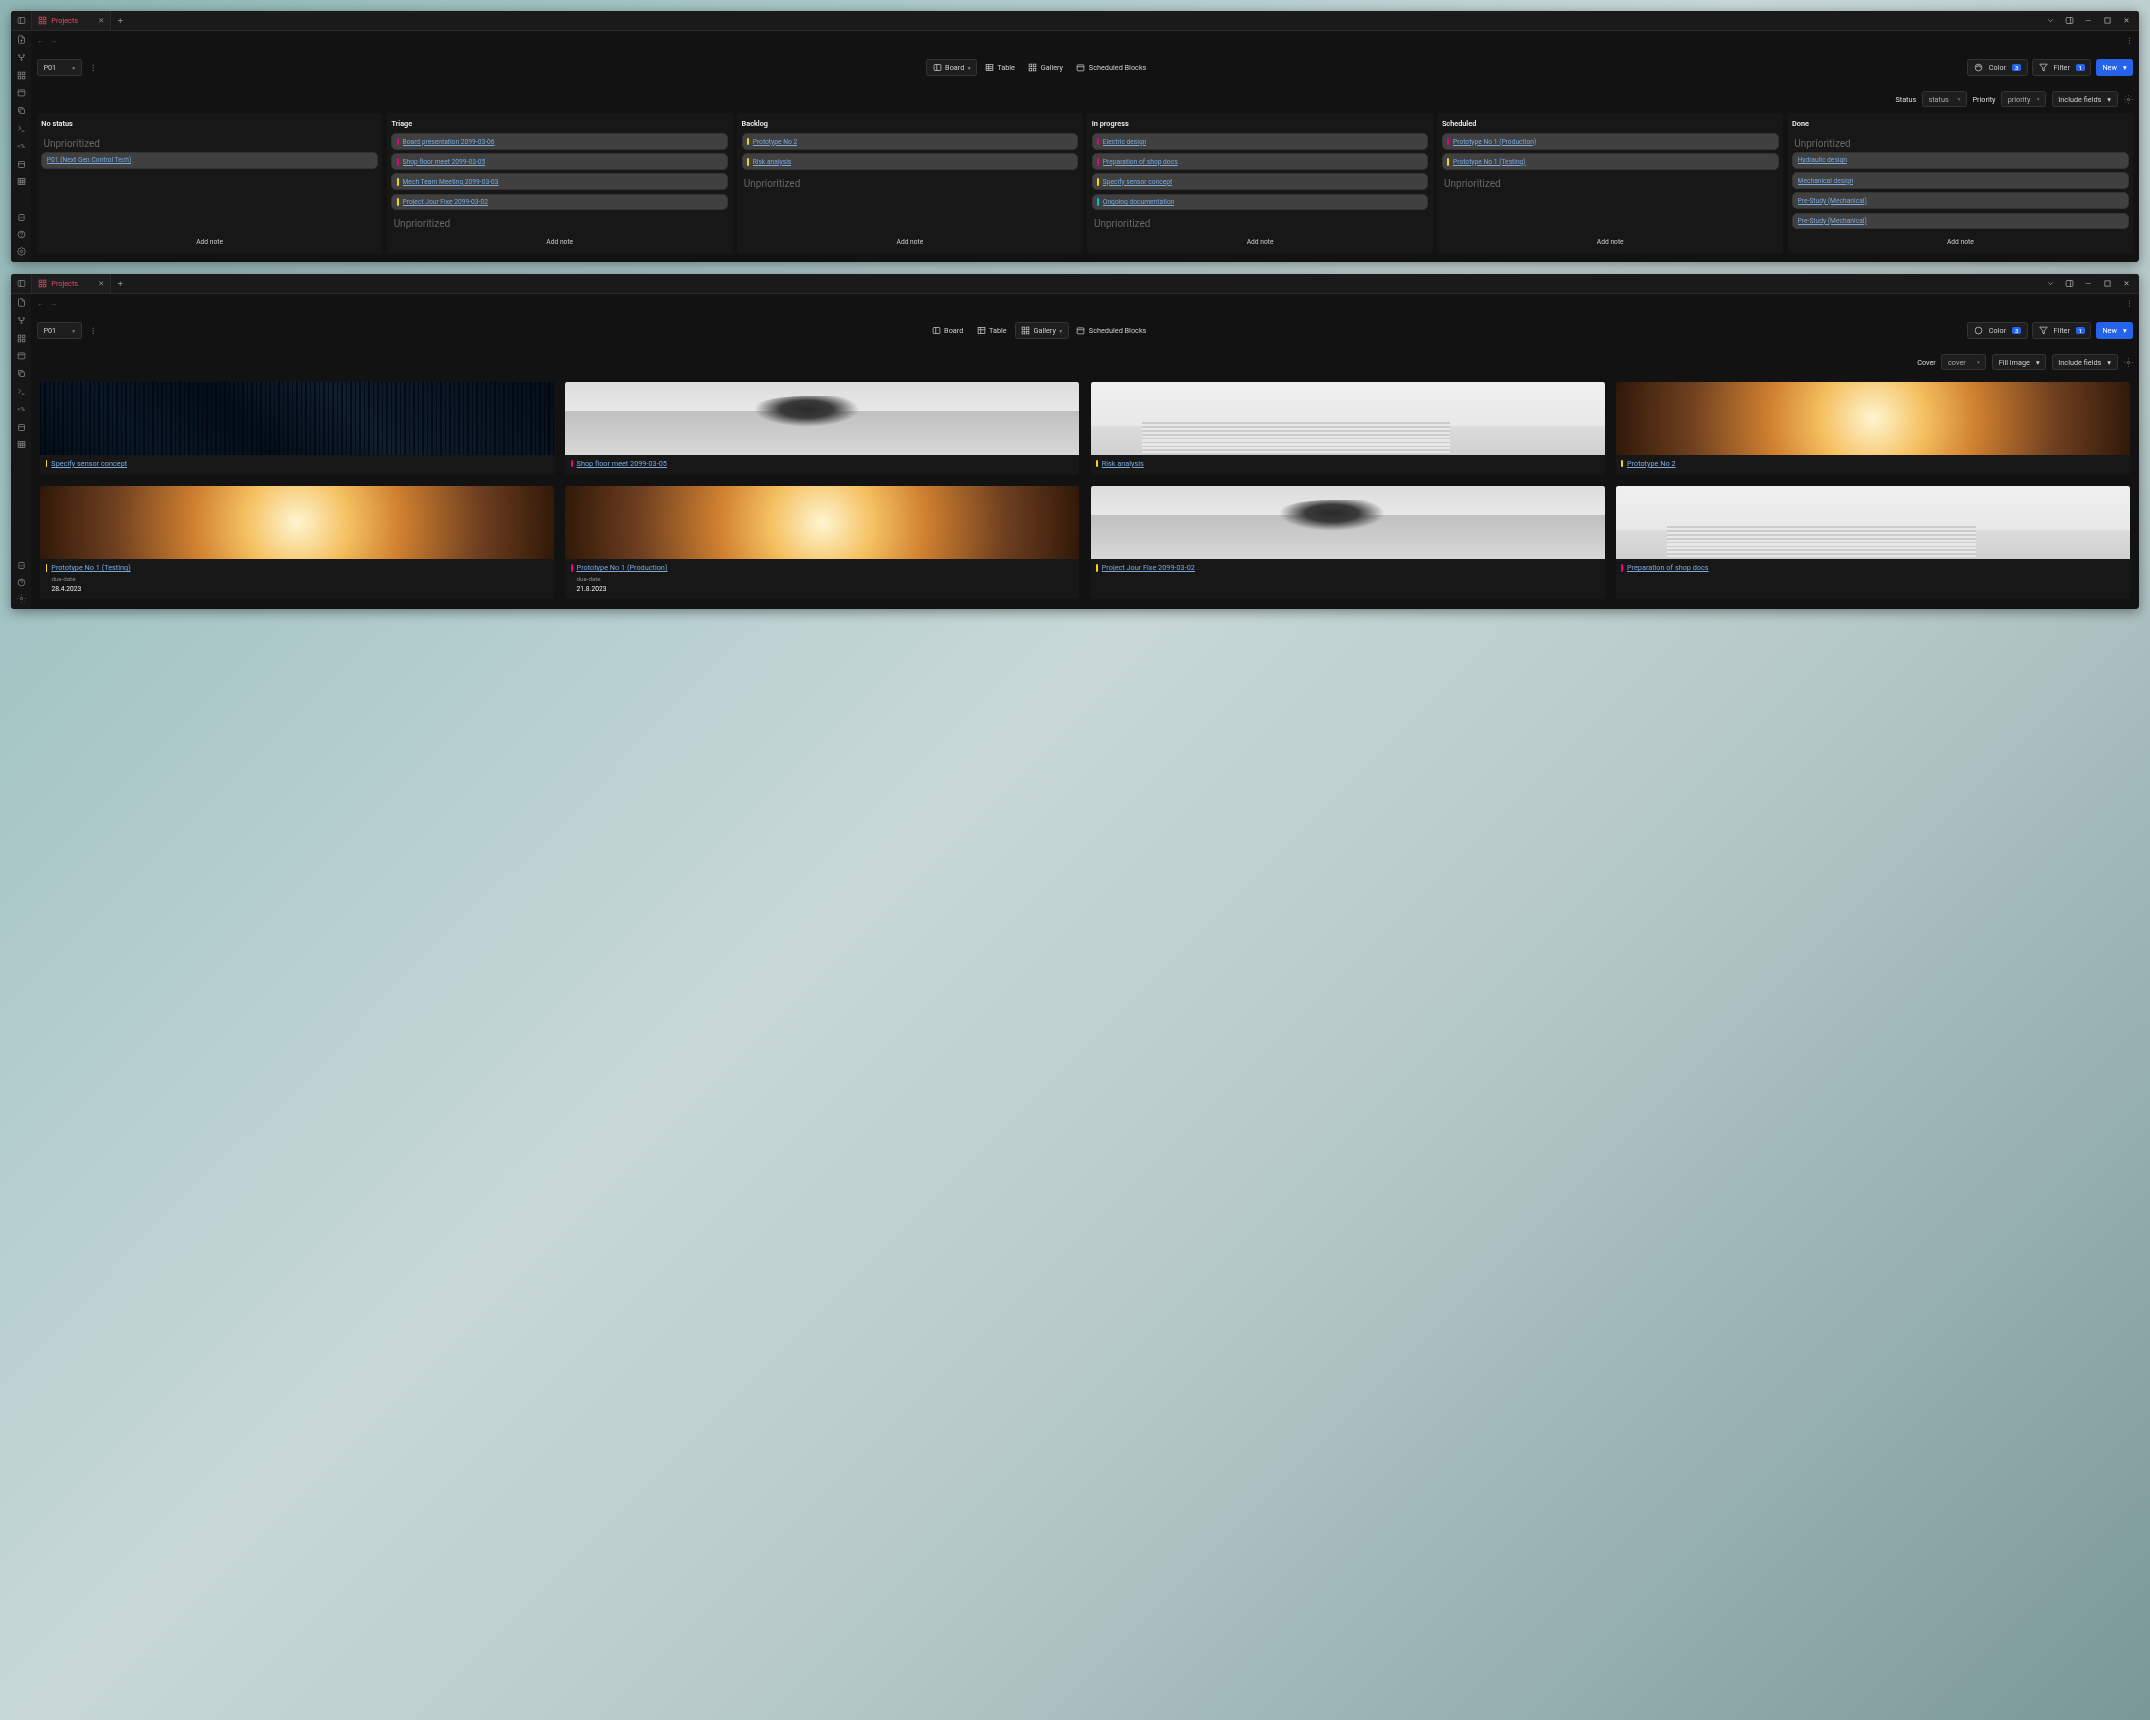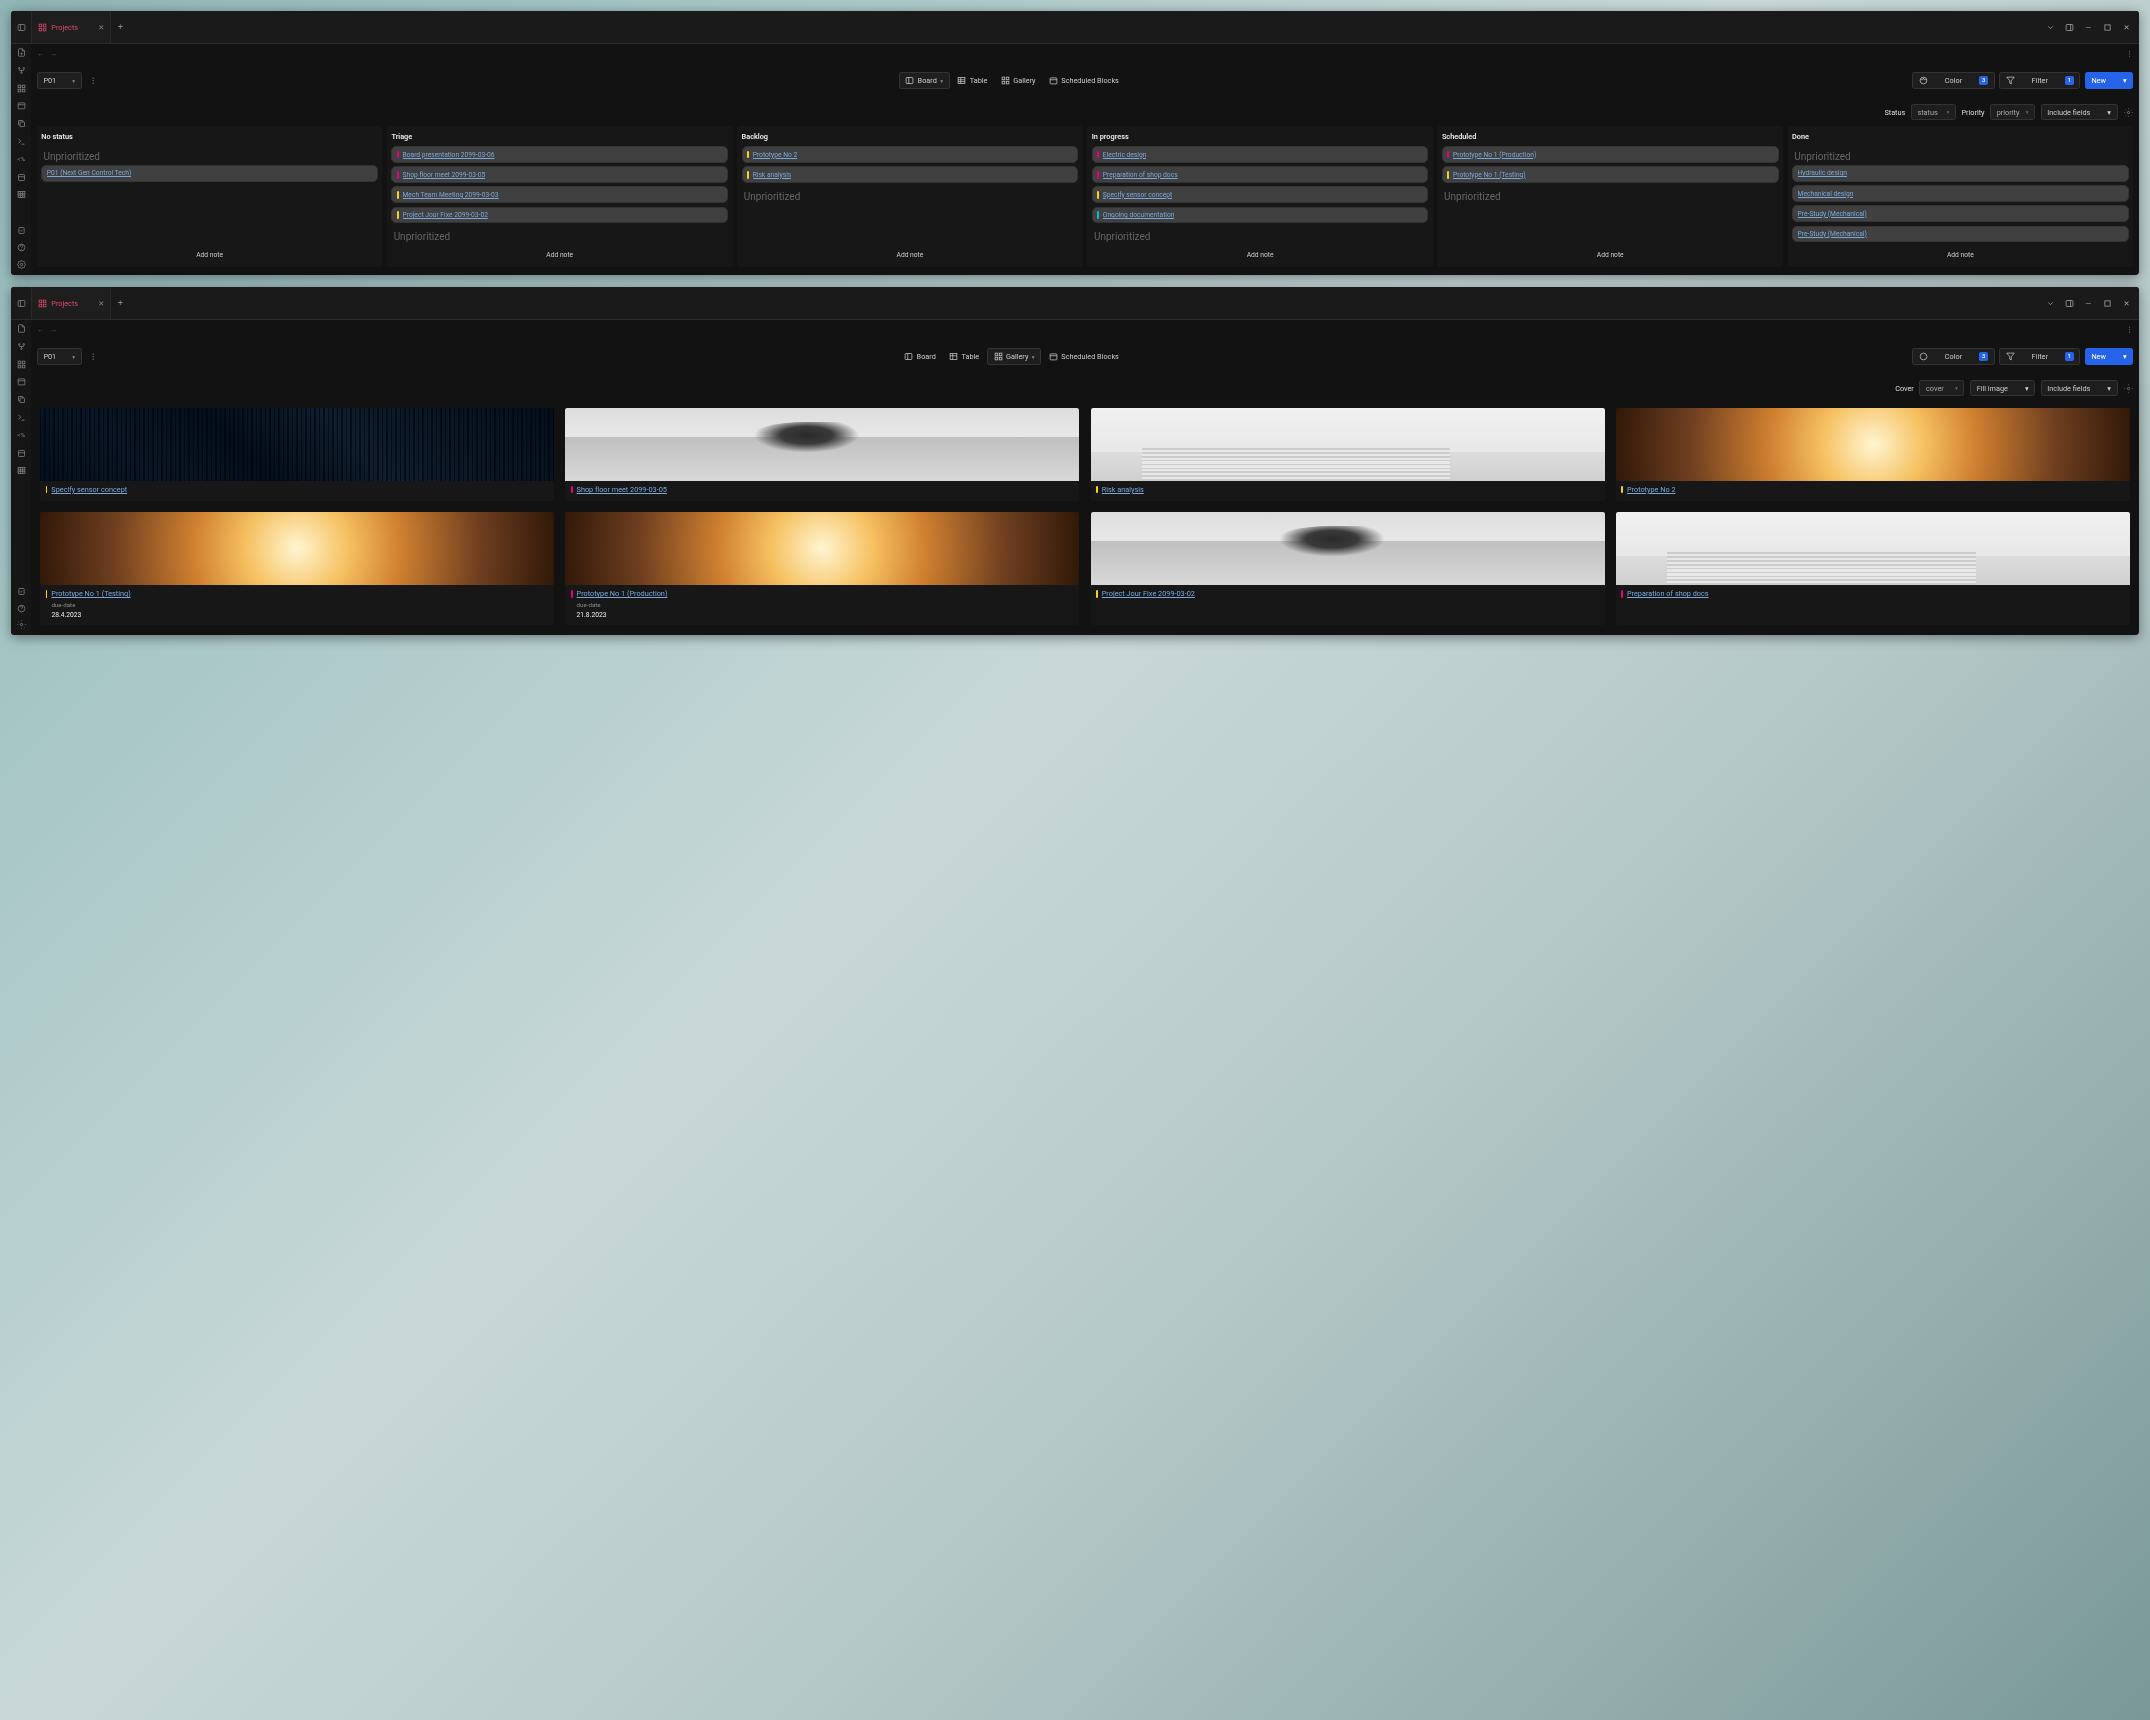--- a/index.html
+++ b/index.html
@@ -16,21 +16,21 @@
   overflow: hidden;
   margin-bottom: 12.3px;
   color: #ccc;
   box-shadow: 0 2.2px 11.2px rgba(0,0,0,0.4);
 }
 .title-bar {
   display: flex;
   align-items: center;
   background: #1a1a1a;
   border-bottom: 0.6px solid #2a2a2a;
-  height: 33px;
+  height: 20px;
 }
 .sidebar-toggle {
   width: 20px; height: 20px;
   display: flex; align-items: center; justify-content: center;
   color: #888;
 }
 .tab {
   display: flex;
   align-items: center;
   gap: 4.5px;
@@ -118,21 +118,22 @@
   gap: 3.4px;
   padding: 2.8px 5.6px;
   border-radius: 2.2px;
   color: #ccc;
 }
 .view-tab.active { background: #1e1e1e; border: 0.6px solid #333; }
 .view-tab .chev { font-size:5.6px; color:#888; }
 .toolbar-right { display: flex; gap: 4.5px; align-items:center; }
 .pillbtn {
   display: flex;
-  gap: 17px;
+  align-items: center;
+  gap: 6px;
   padding: 2.8px 5.6px;
   border-radius: 2.2px;
   background: #1e1e1e;
   border: 0.6px solid #333;
   color: #ccc;
 }
 .badge {
   background: #2563eb;
   color: #fff;
   font-size: 5.6px;

